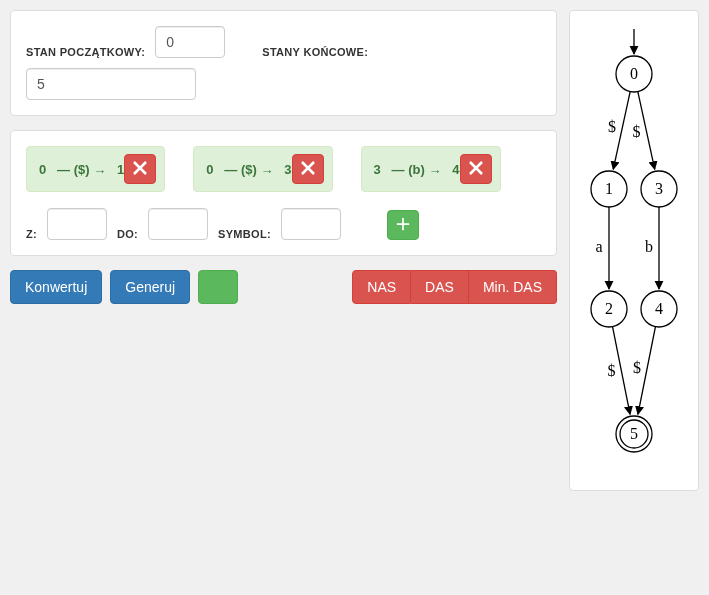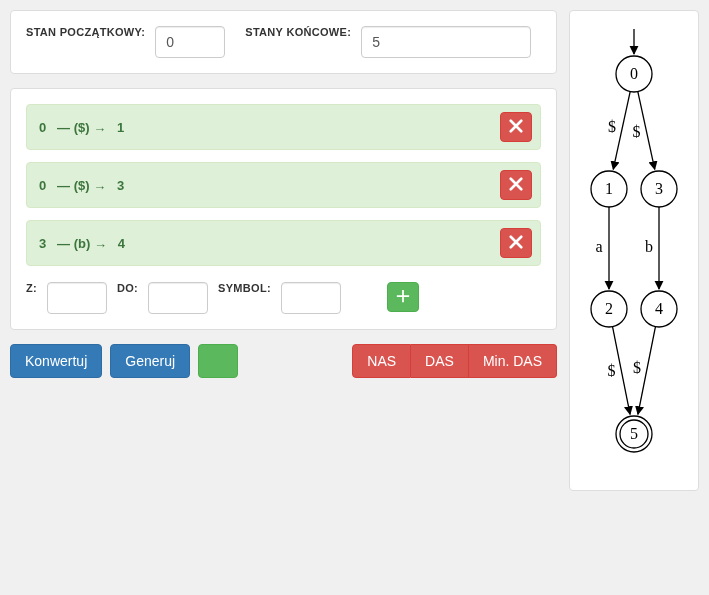--- a/index.html
+++ b/index.html
@@ -40,21 +40,21 @@
     box-sizing: border-box;
   }
   .panel.graph {
     width: 130px;
     min-height: 480px;
     flex: 0 0 auto;
     padding: 8px 4px;
   }
   .form-row {
     display: flex;
-    align-items: flex-start;
+    align-items: flex-end;
     gap: 10px;
     flex-wrap: wrap;
   }
   label.field-label {
     font-size: 11px;
     font-weight: 700;
     color: #333;
     letter-spacing: 0.3px;
   }
   input.ctrl {
@@ -72,22 +72,22 @@
   .w60 { width: 60px; }
 
   .section-title {
     font-size: 11px;
     font-weight: 700;
     letter-spacing: 0.3px;
     margin-bottom: 12px;
   }
   .trans-list {
     display: flex;
-    flex-direction: column;
-    gap: 12px;
+    flex-direction: row;
+    gap: 28px;
     margin-bottom: 16px;
   }
   .trans-item {
     display: flex;
     align-items: center;
     justify-content: space-between;
     background: #dff0d8;
     border: 1px solid #d6e9c6;
     border-radius: 4px;
     padding: 7px 8px 7px 12px;
@@ -135,21 +135,21 @@
 
 <div class="page">
 
   <div class="columns">
     <div class="left">
 
       <div class="panel">
         <div class="form-row">
           <label class="field-label">STAN POCZĄTKOWY:</label>
           <input class="ctrl w70" type="text" value="0" style="">
-          <label class="field-label" style="margin-left:10px;">STANY KOŃCOWE:</label>
+          <label class="field-label" style="margin-left:27px;">STANY KOŃCOWE:</label>
           <input class="ctrl w160" type="text" value="5" style="">
         </div>
       </div>
 
       <div class="panel">
         <div class="trans-list" id="trans-list">
             <div class="trans-item">
               <div class="trans-text"><span>0</span><span>   — ($) →   </span><span>1</span></div>
               <button class="btn btn-danger btn-sq">
                 <span><svg viewBox="0 0 16 16" fill="#fff">

